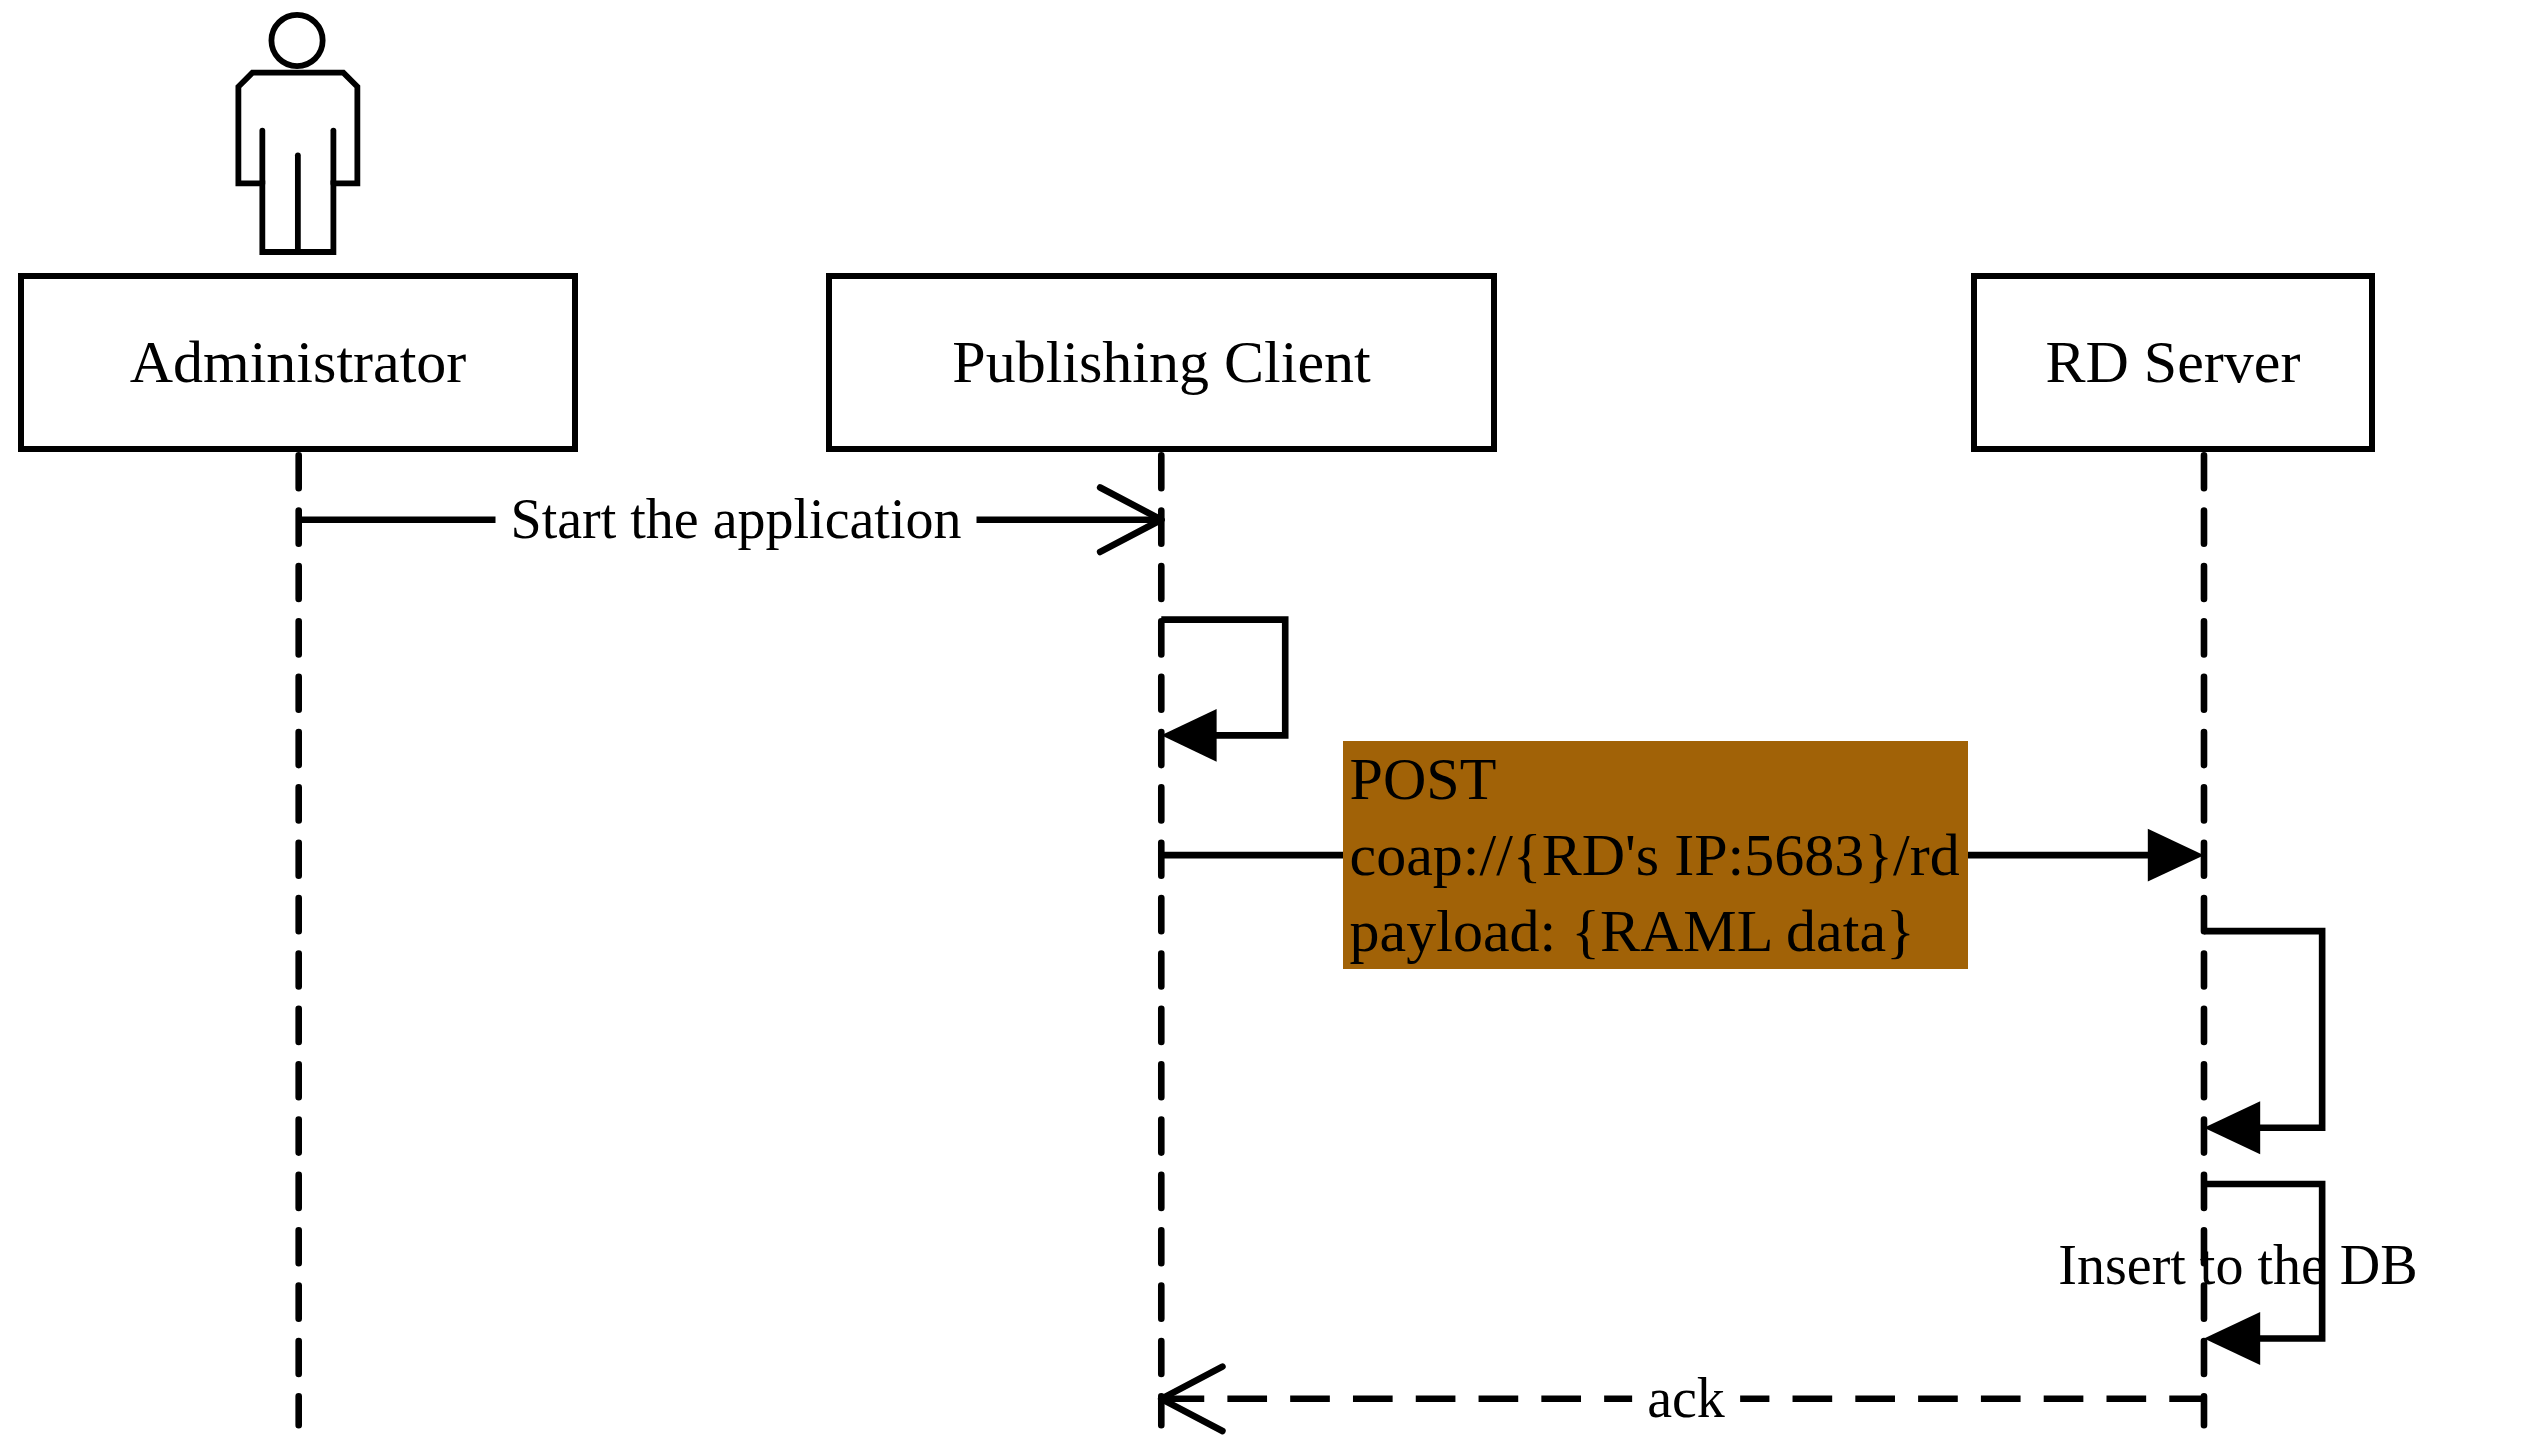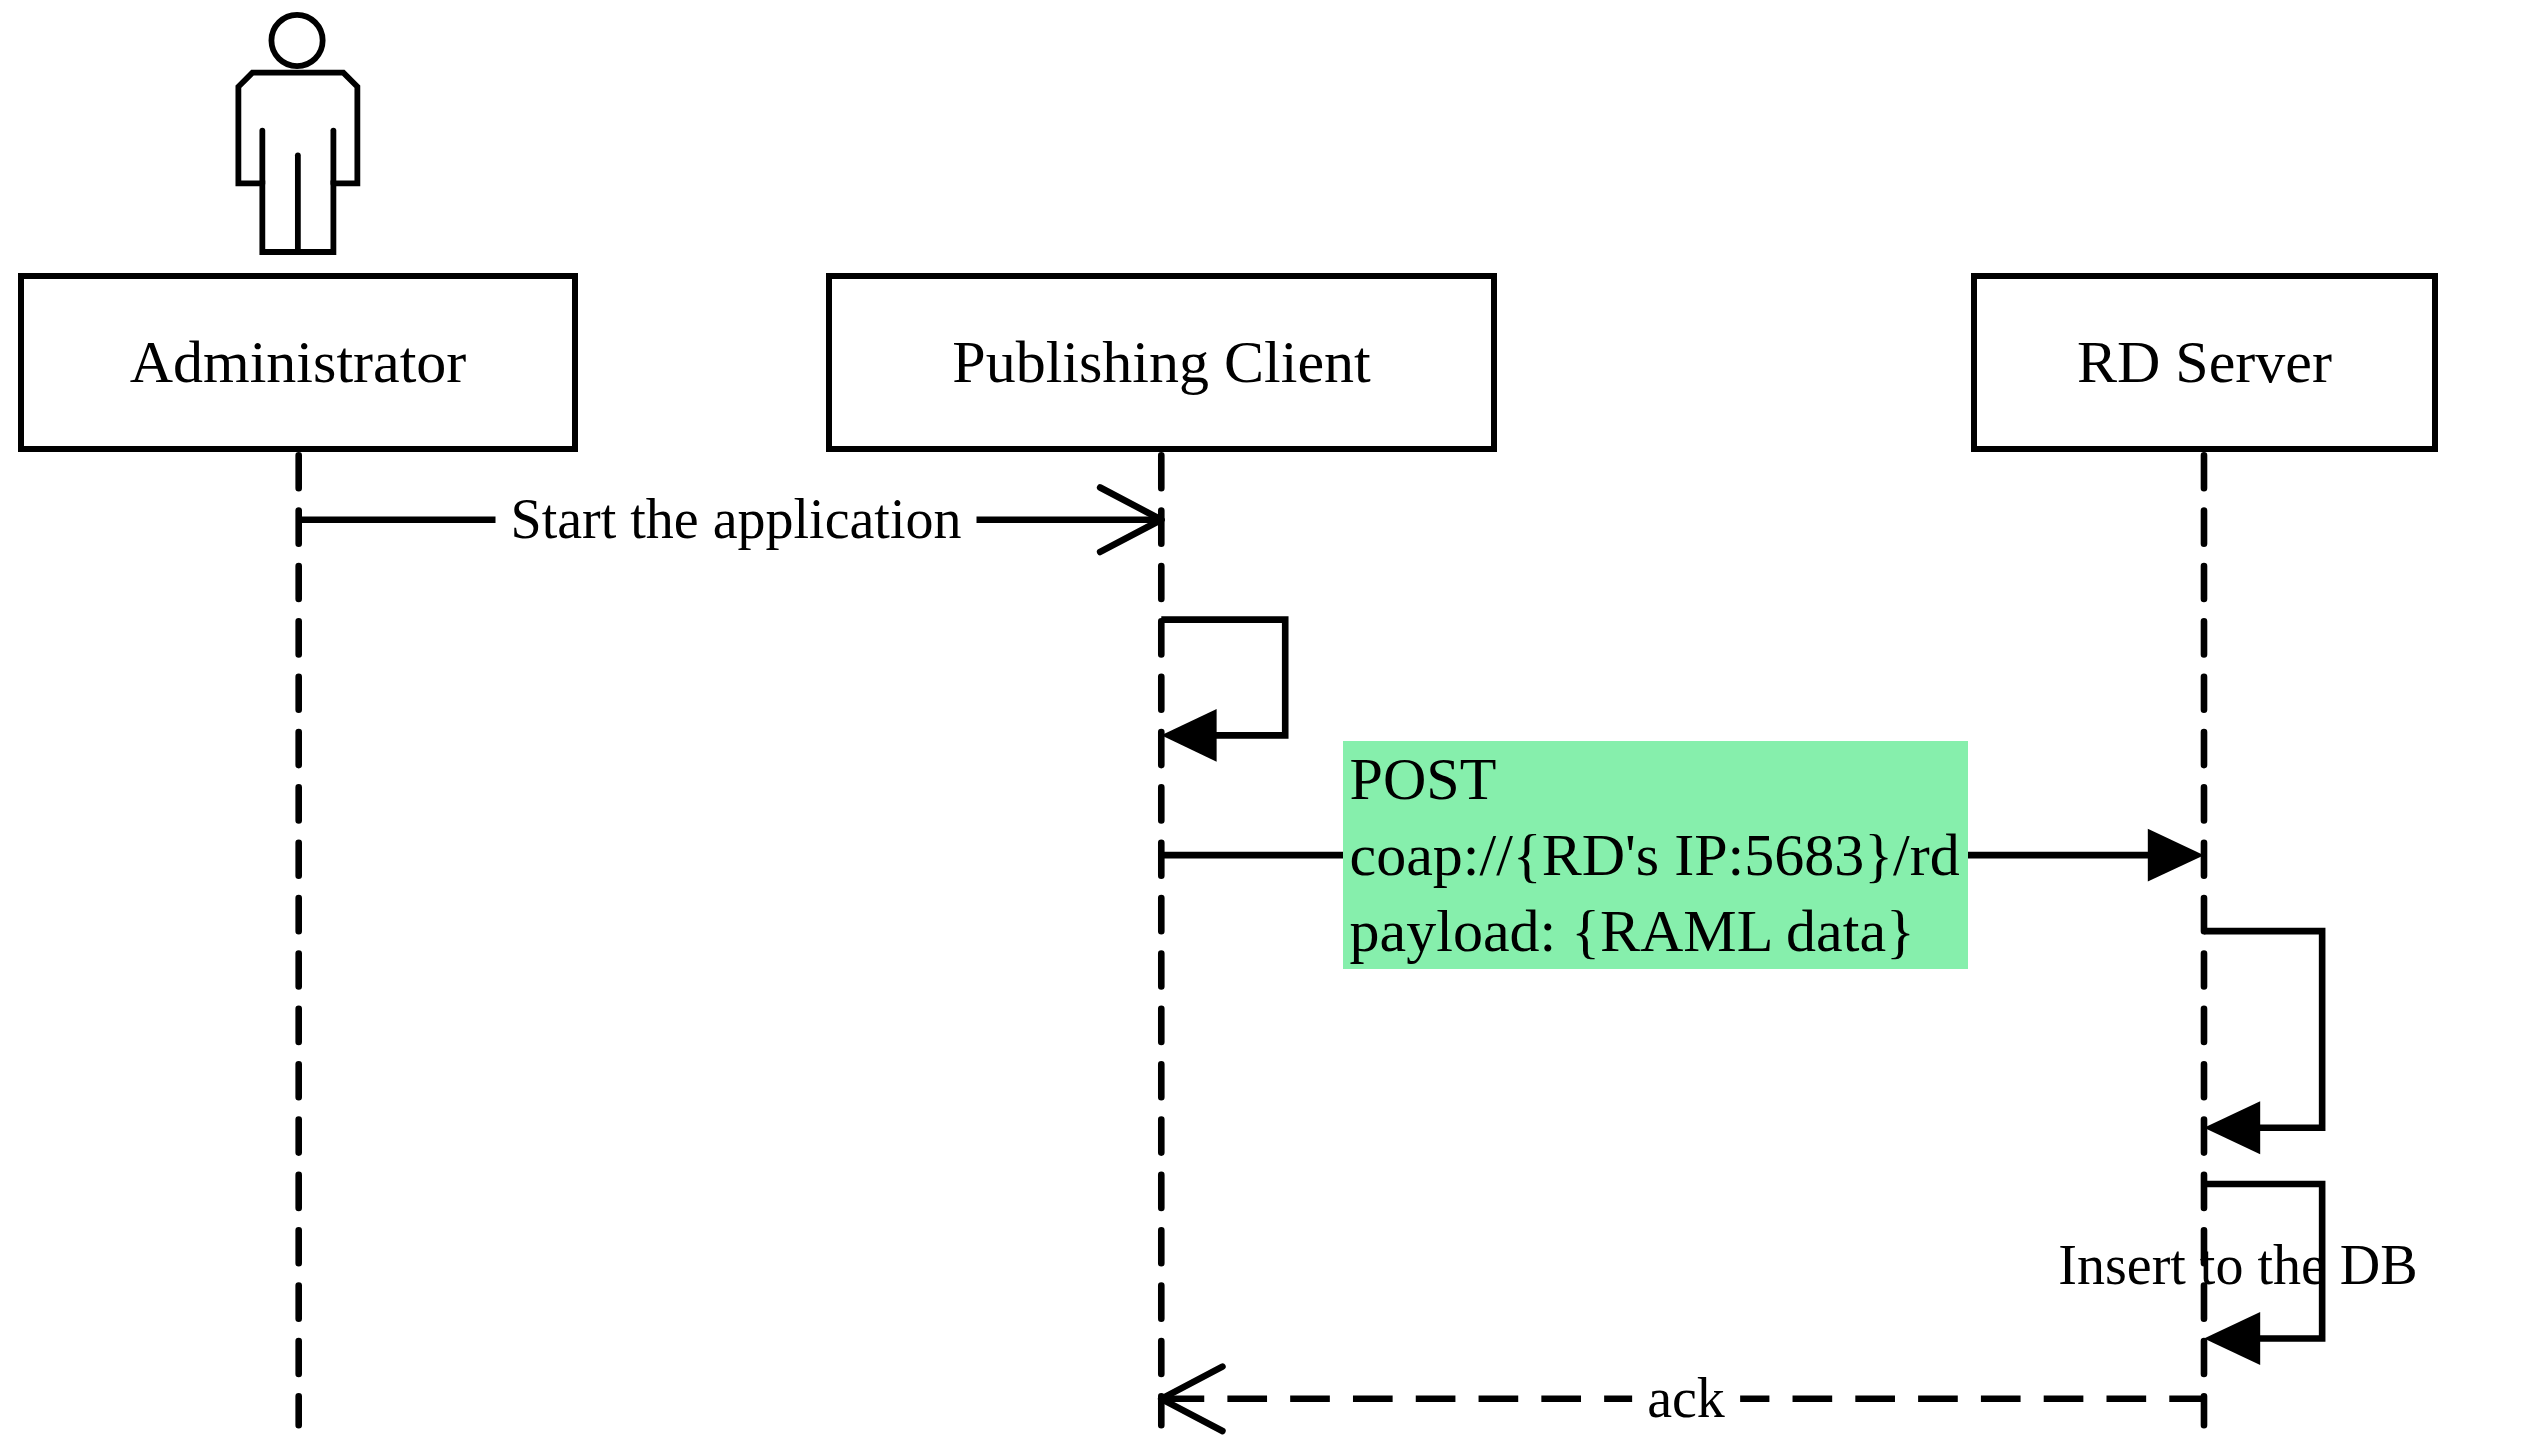--- a/index.html
+++ b/index.html
@@ -31,40 +31,40 @@
     display: flex;
     align-items: center;
     justify-content: center;
   }
   .participant-box span {
     font-size: 60px;
     white-space: nowrap;
   }
   .box-admin { left: 18px;  width: 560px; text-align: right; }
   .box-pc    { left: 826px; width: 671px; }
-  .box-rd    { left: 1971px; width: 467px; }
+  .box-rd    { left: 1971px; width: 404px; }
 
   .msg-label {
     position: absolute;
     transform: translate(-50%, -50%);
     font-size: 56px;
     white-space: nowrap;
     line-height: 1.1;
   }
   .bg-white {
     background: #ffffff;
     padding: 0 15px;
   }
   .post-block {
     position: absolute;
     left: 1343px;
     top: 741px;
     font-size: 60px;
     white-space: nowrap;
-    background: #86efac;
+    background: #a16207;
     padding: 0 8.3px 0 6.6px;
   }
   .post-block div {
     height: 76px;
     line-height: 76px;
   }
 </style>
 </head>
 <body>
 

